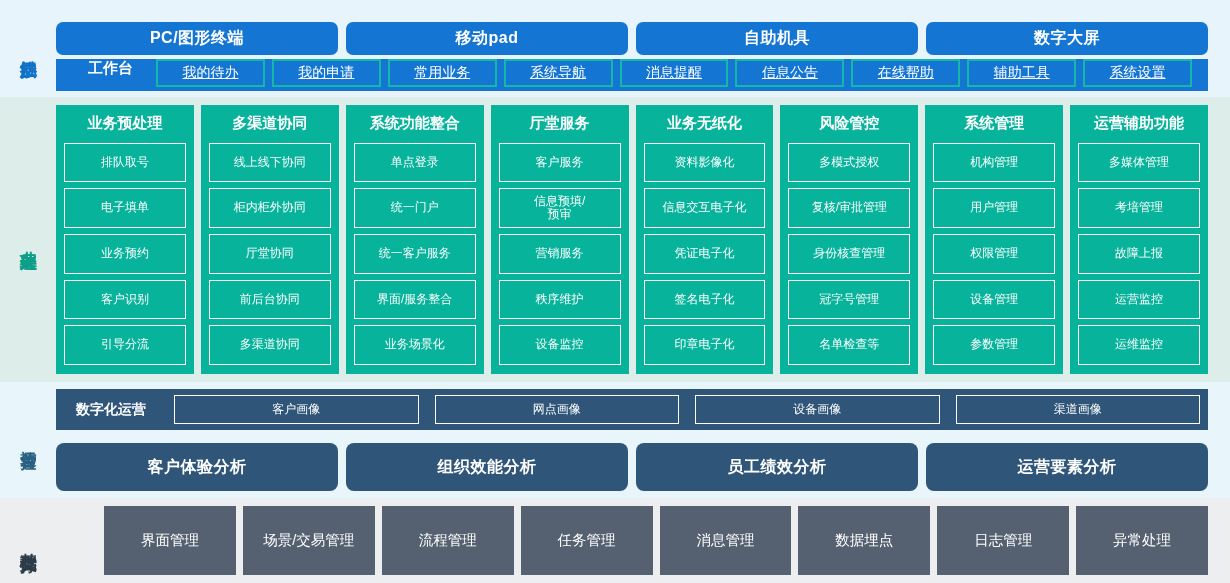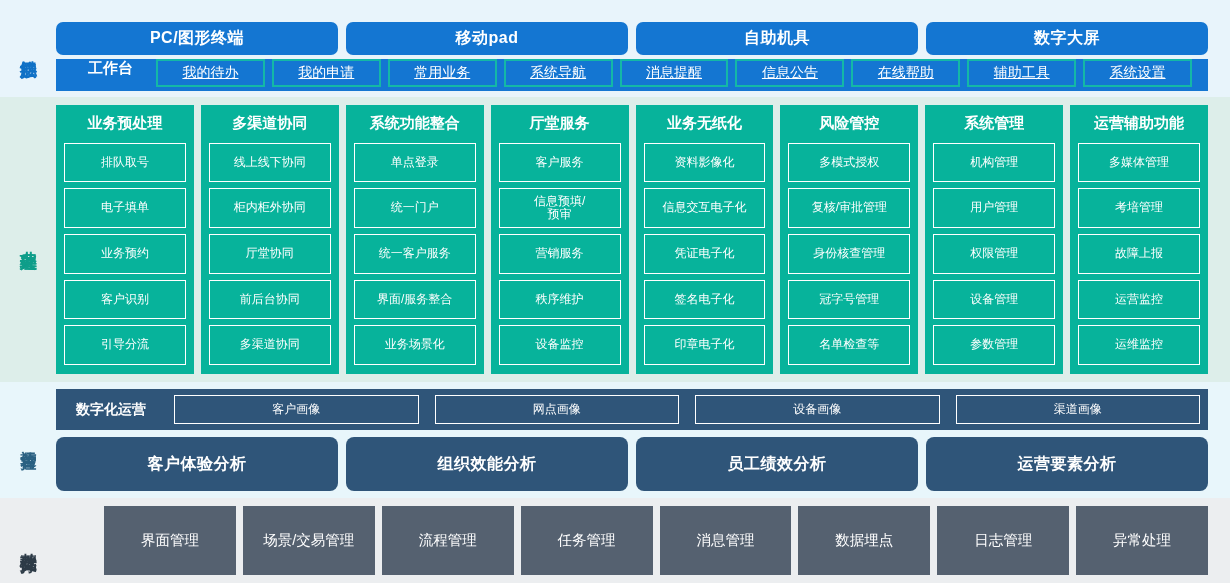--- a/index.html
+++ b/index.html
@@ -191,21 +191,21 @@
     color: #ffffff;
     font-size: 12px;
     display: flex;
     align-items: center;
     justify-content: center;
   }
 
   .ops-row-2 {
     display: flex;
     gap: 8px;
-    height: 54px;
+    height: 48px;
   }
   .ops-pill {
     flex: 1;
     background: #2f5579;
     border-radius: 8px;
     color: #ffffff;
     font-size: 16px;
     font-weight: bold;
     display: flex;
     align-items: center;

